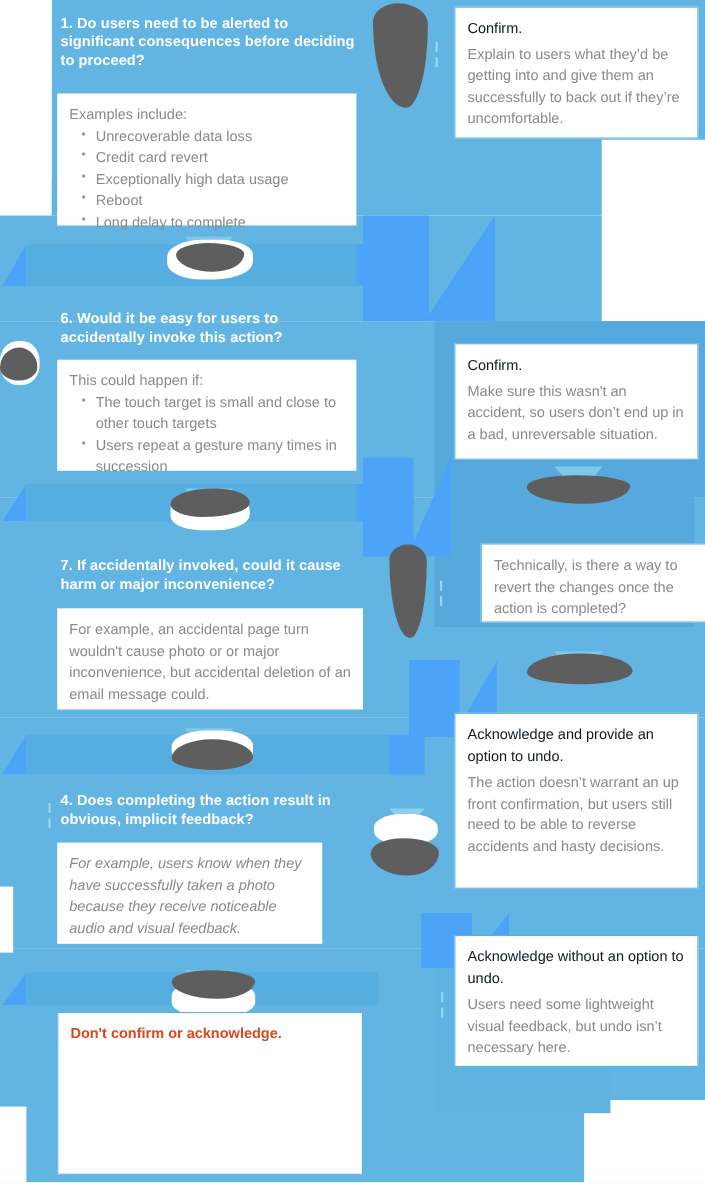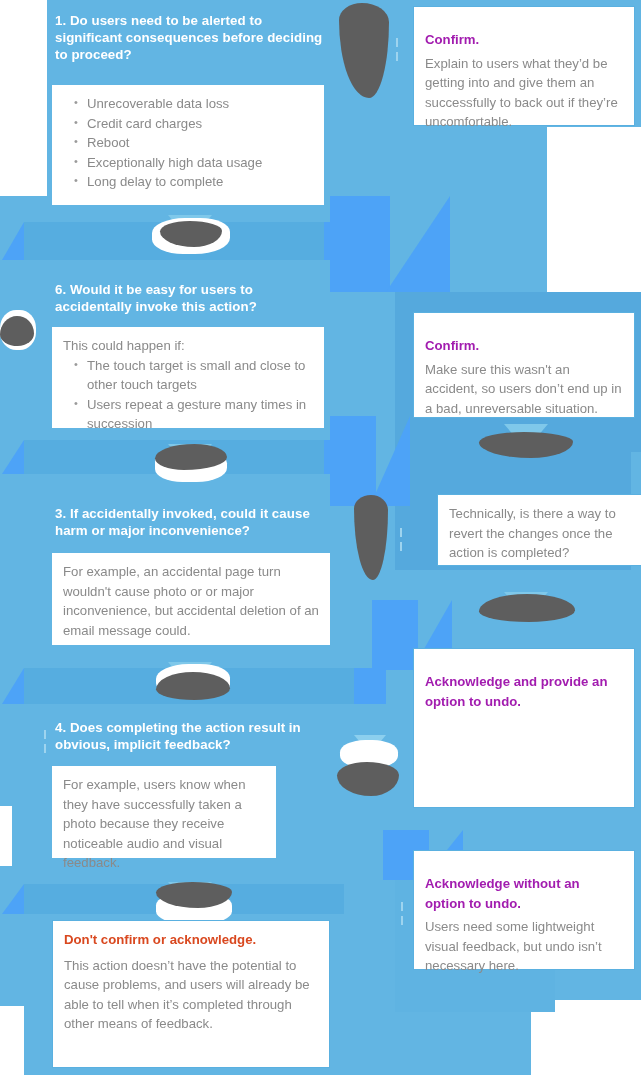--- a/index.html
+++ b/index.html
@@ -95,21 +95,21 @@
     position:relative;
     padding-left:15px;
     margin-left:9px;
   }
   .whitecard ul li:before{
     content:"\2022";
     position:absolute;left:2px;top:-1px;
     font-size:11px;color:#9a9a9a;
   }
   .lead{margin:0 0 0 0;}
-  .title-green{color:#a21caf;font-weight:bold;display:block;margin-bottom:4px;margin-top:14px;}
+  .title-green{color:#0f172a;font-weight:normal;display:block;margin-bottom:4px;}
   .title-red{color:#d9481f;font-weight:bold;display:block;margin-bottom:6px;}
   .body-txt{display:block;}
 
   
   .tick{position:absolute;width:2px;background:#9ed4ef;}
 </style>
 </head>
 <body>
 
 <div id="canvas">
@@ -193,25 +193,26 @@
 
   <div class="blob r1" style="left:479px;top:432px;width:94px;height:26px;"></div>
   <div class="blob r2" style="left:354px;top:495px;width:34px;height:85px;border-radius:50% 50% 45% 55% / 16% 18% 82% 84%;"></div>
   <div class="blob r3" style="left:479px;top:594px;width:96px;height:28px;"></div>
 
   <div class="chip" style="left:340px;top:740px;width:58px;height:28px;border-radius:44%;"></div>
   <div class="blob r1" style="left:337px;top:762px;width:62px;height:34px;"></div>
 
   <div class="qhead" style="left:55px;top:12px;width:270px;">1. Do users need to be alerted to significant consequences before deciding to proceed?</div>
   <div class="whitecard" style="left:52px;top:85px;width:272px;height:120px;">
+    <div class="lead">Examples include:</div>
     <ul>
       <li>Unrecoverable data loss</li>
-      <li>Credit card charges</li>
+      <li>Credit card revert</li>
+      <li>Exceptionally high data usage</li>
       <li>Reboot</li>
-      <li>Exceptionally high data usage</li>
       <li>Long delay to complete</li>
     </ul>
   </div>
 
   <div class="whitecard bordered" style="left:413px;top:6px;width:222px;height:120px;">
     <span class="title-green">Confirm.</span>
     <span class="body-txt">Explain to users what they’d be getting into and give them an successfully to back out if they’re uncomfortable.</span>
   </div>
   <div class="tick" style="left:396px;top:38px;height:9px;"></div>
   <div class="tick" style="left:396px;top:52px;height:9px;"></div>
@@ -223,47 +224,47 @@
       <li>The touch target is small and close to other touch targets</li>
       <li>Users repeat a gesture many times in succession</li>
     </ul>
   </div>
 
   <div class="whitecard bordered" style="left:413px;top:312px;width:222px;height:106px;">
     <span class="title-green">Confirm.</span>
     <span class="body-txt">Make sure this wasn't an accident, so users don’t end up in a bad, unreversable situation.</span>
   </div>
 
-  <div class="qhead" style="left:55px;top:505px;width:278px;">3. If accidentally invoked, could it cause harm or major inconvenience?</div>
+  <div class="qhead" style="left:55px;top:505px;width:278px;">7. If accidentally invoked, could it cause harm or major inconvenience?</div>
   <div class="whitecard" style="left:52px;top:553px;width:278px;height:92px;">
     <div class="lead">For example, an accidental page turn wouldn't cause photo or or major inconvenience, but accidental deletion of an email message could.</div>
   </div>
 
   <div class="whitecard bordered" style="left:437px;top:494px;width:222px;height:72px;">
     <span class="body-txt">Technically, is there a way to revert the changes once the action is completed?</span>
   </div>
   <div class="tick" style="left:400px;top:528px;height:9px;"></div>
   <div class="tick" style="left:400px;top:542px;height:9px;"></div>
 
   <div class="qhead" style="left:55px;top:719px;width:280px;">4. Does completing the action result in obvious, implicit feedback?</div>
-  <div class="whitecard" style="left:52px;top:766px;width:224px;height:92px;">
+  <div class="whitecard" style="left:52px;top:766px;width:241px;height:92px;font-style:italic;">
     <div class="lead">For example, users know when they have successfully taken a photo because they receive noticeable audio and visual feedback.</div>
   </div>
   <div class="tick" style="left:44px;top:730px;height:9px;"></div>
   <div class="tick" style="left:44px;top:744px;height:9px;"></div>
 
   <div class="whitecard bordered" style="left:413px;top:648px;width:222px;height:160px;">
     <span class="title-green">Acknowledge and provide an option to undo.</span>
+    <span class="body-txt">The action doesn’t warrant an up front confirmation, but users still need to be able to reverse accidents and hasty decisions.</span>
   </div>
 
   <div class="whitecard bordered" style="left:413px;top:850px;width:222px;height:120px;">
     <span class="title-green">Acknowledge without an option to undo.</span>
     <span class="body-txt">Users need some lightweight visual feedback, but undo isn’t necessary here.</span>
   </div>
   <div class="tick" style="left:401px;top:902px;height:9px;"></div>
   <div class="tick" style="left:401px;top:916px;height:9px;"></div>
 
   <div class="whitecard bordered" style="left:52px;top:920px;width:278px;height:148px;">
     <span class="title-red">Don't confirm or acknowledge.</span>
-    <span class="body-txt">This action doesn’t have the potential to cause problems, and users will already be able to tell when it’s completed through other means of feedback.</span>
   </div>
 
 </div>
 
 </body></html>

